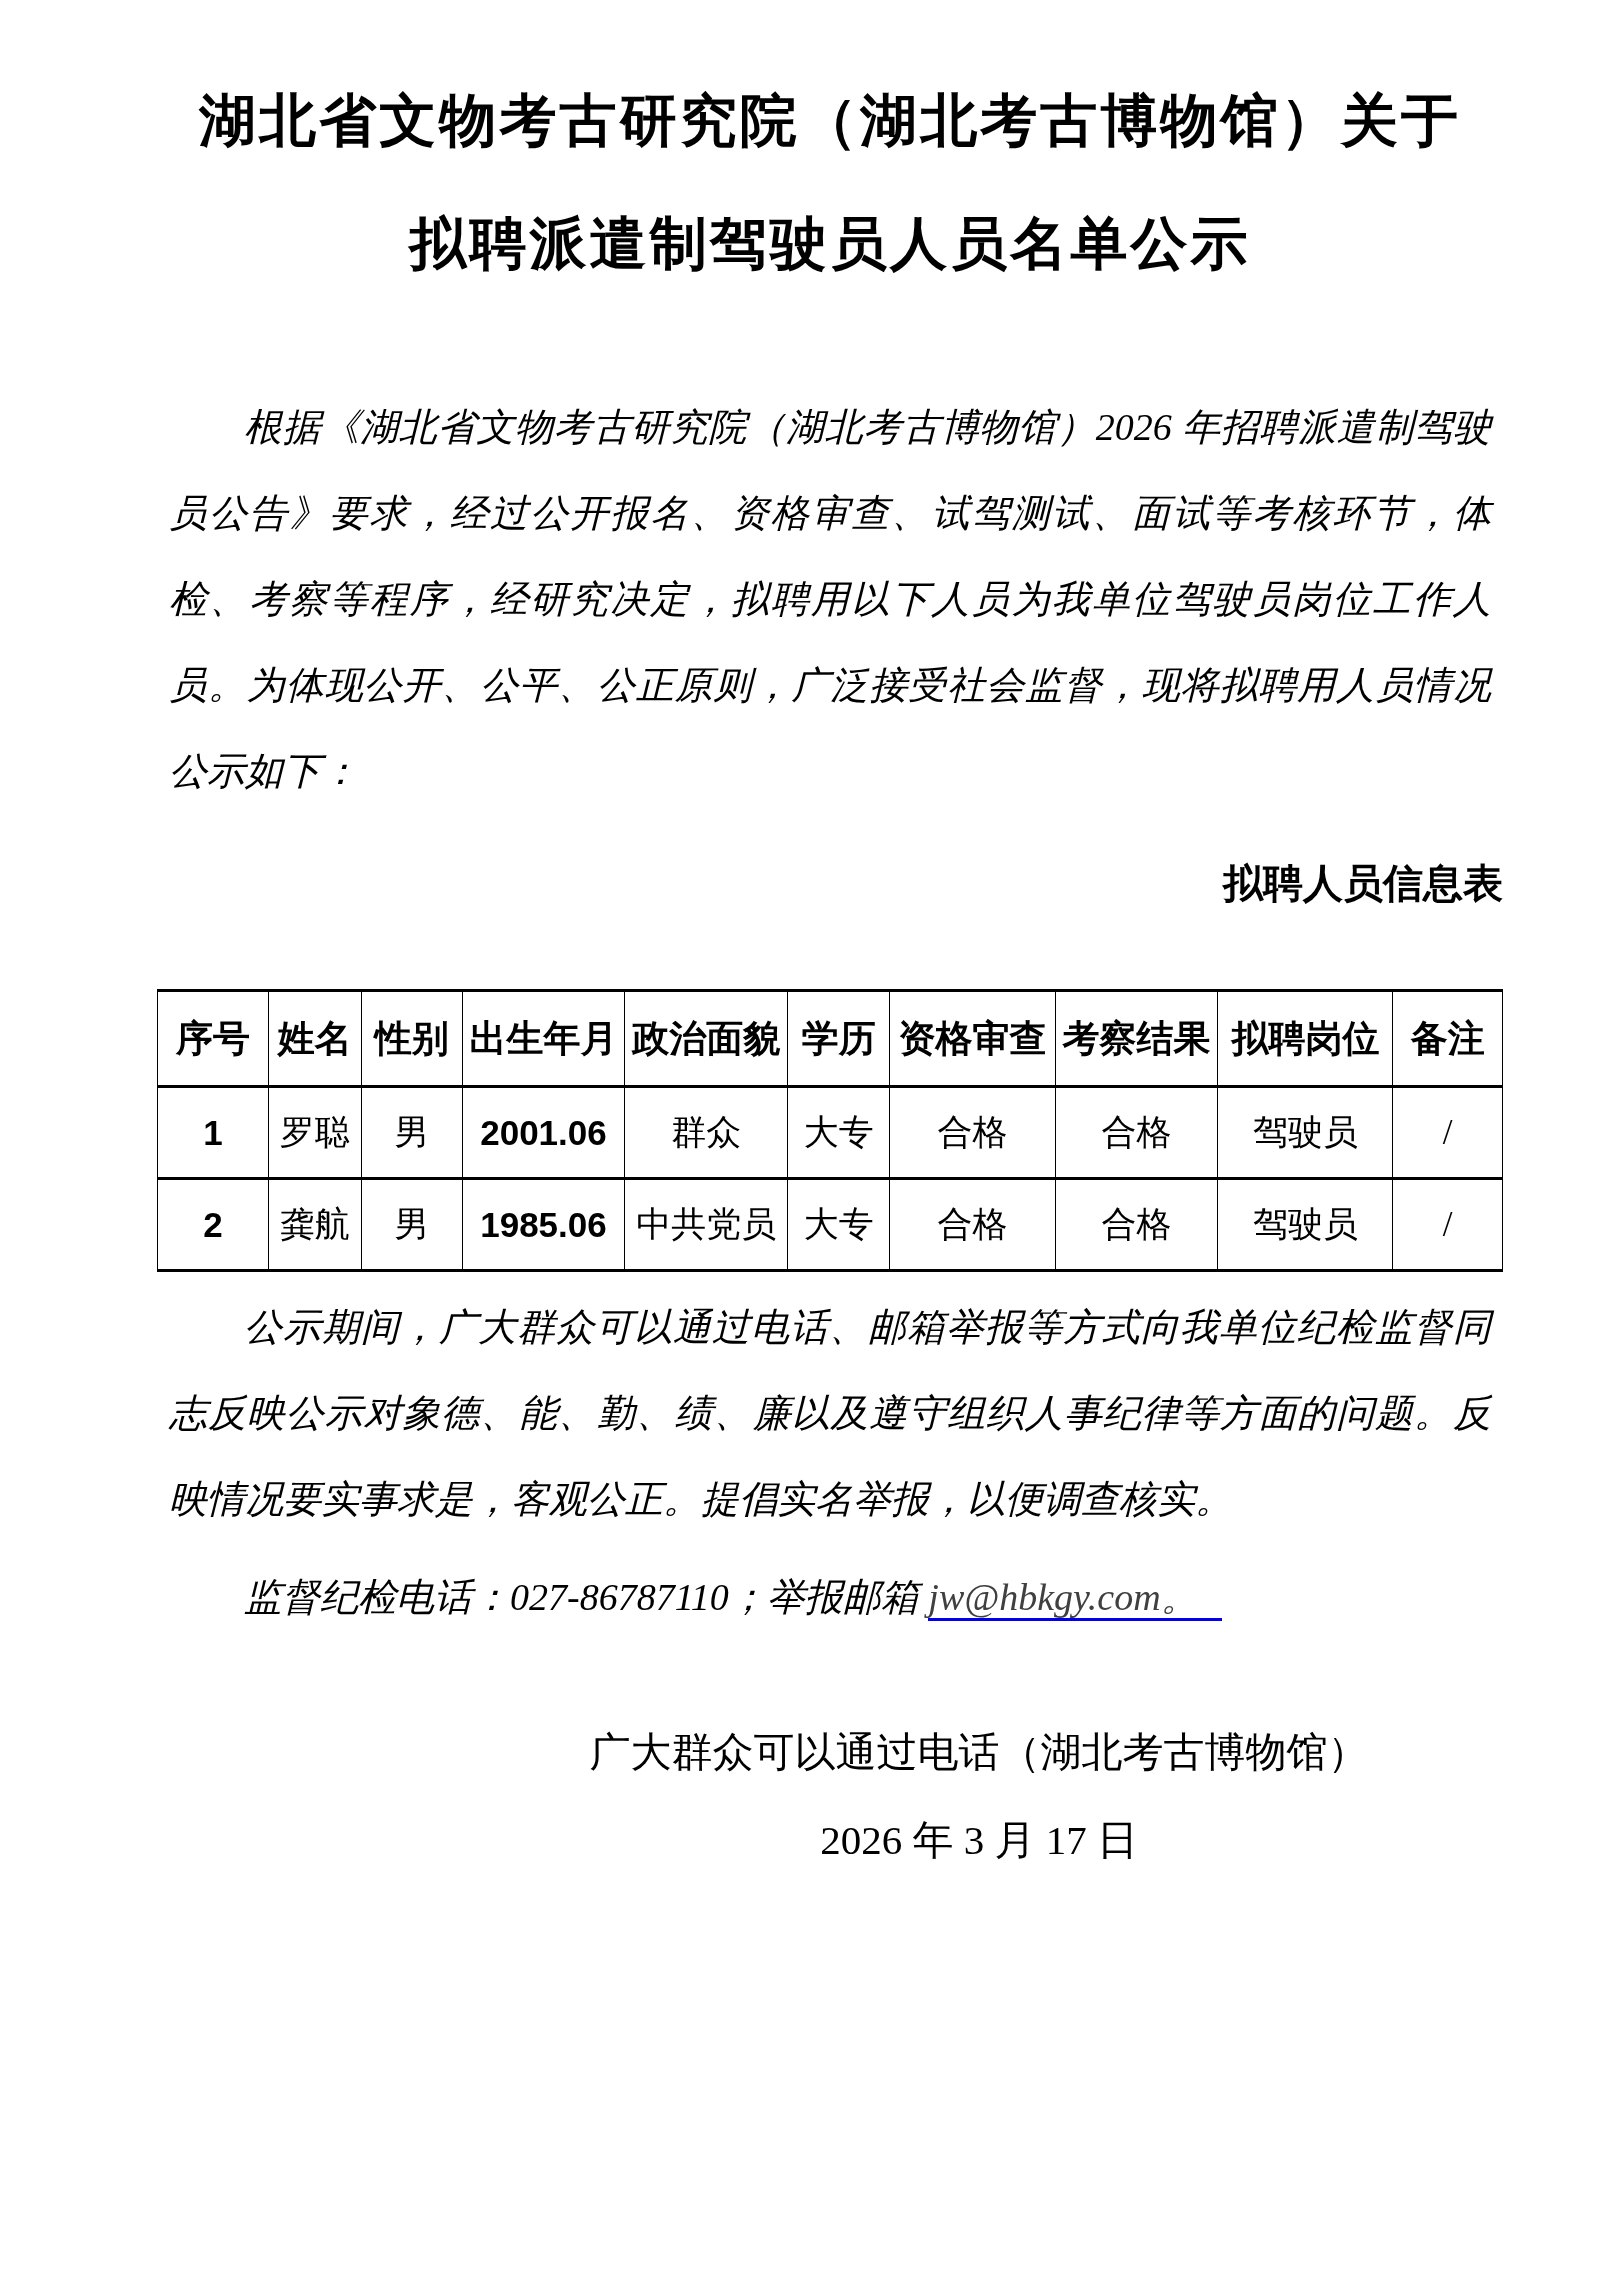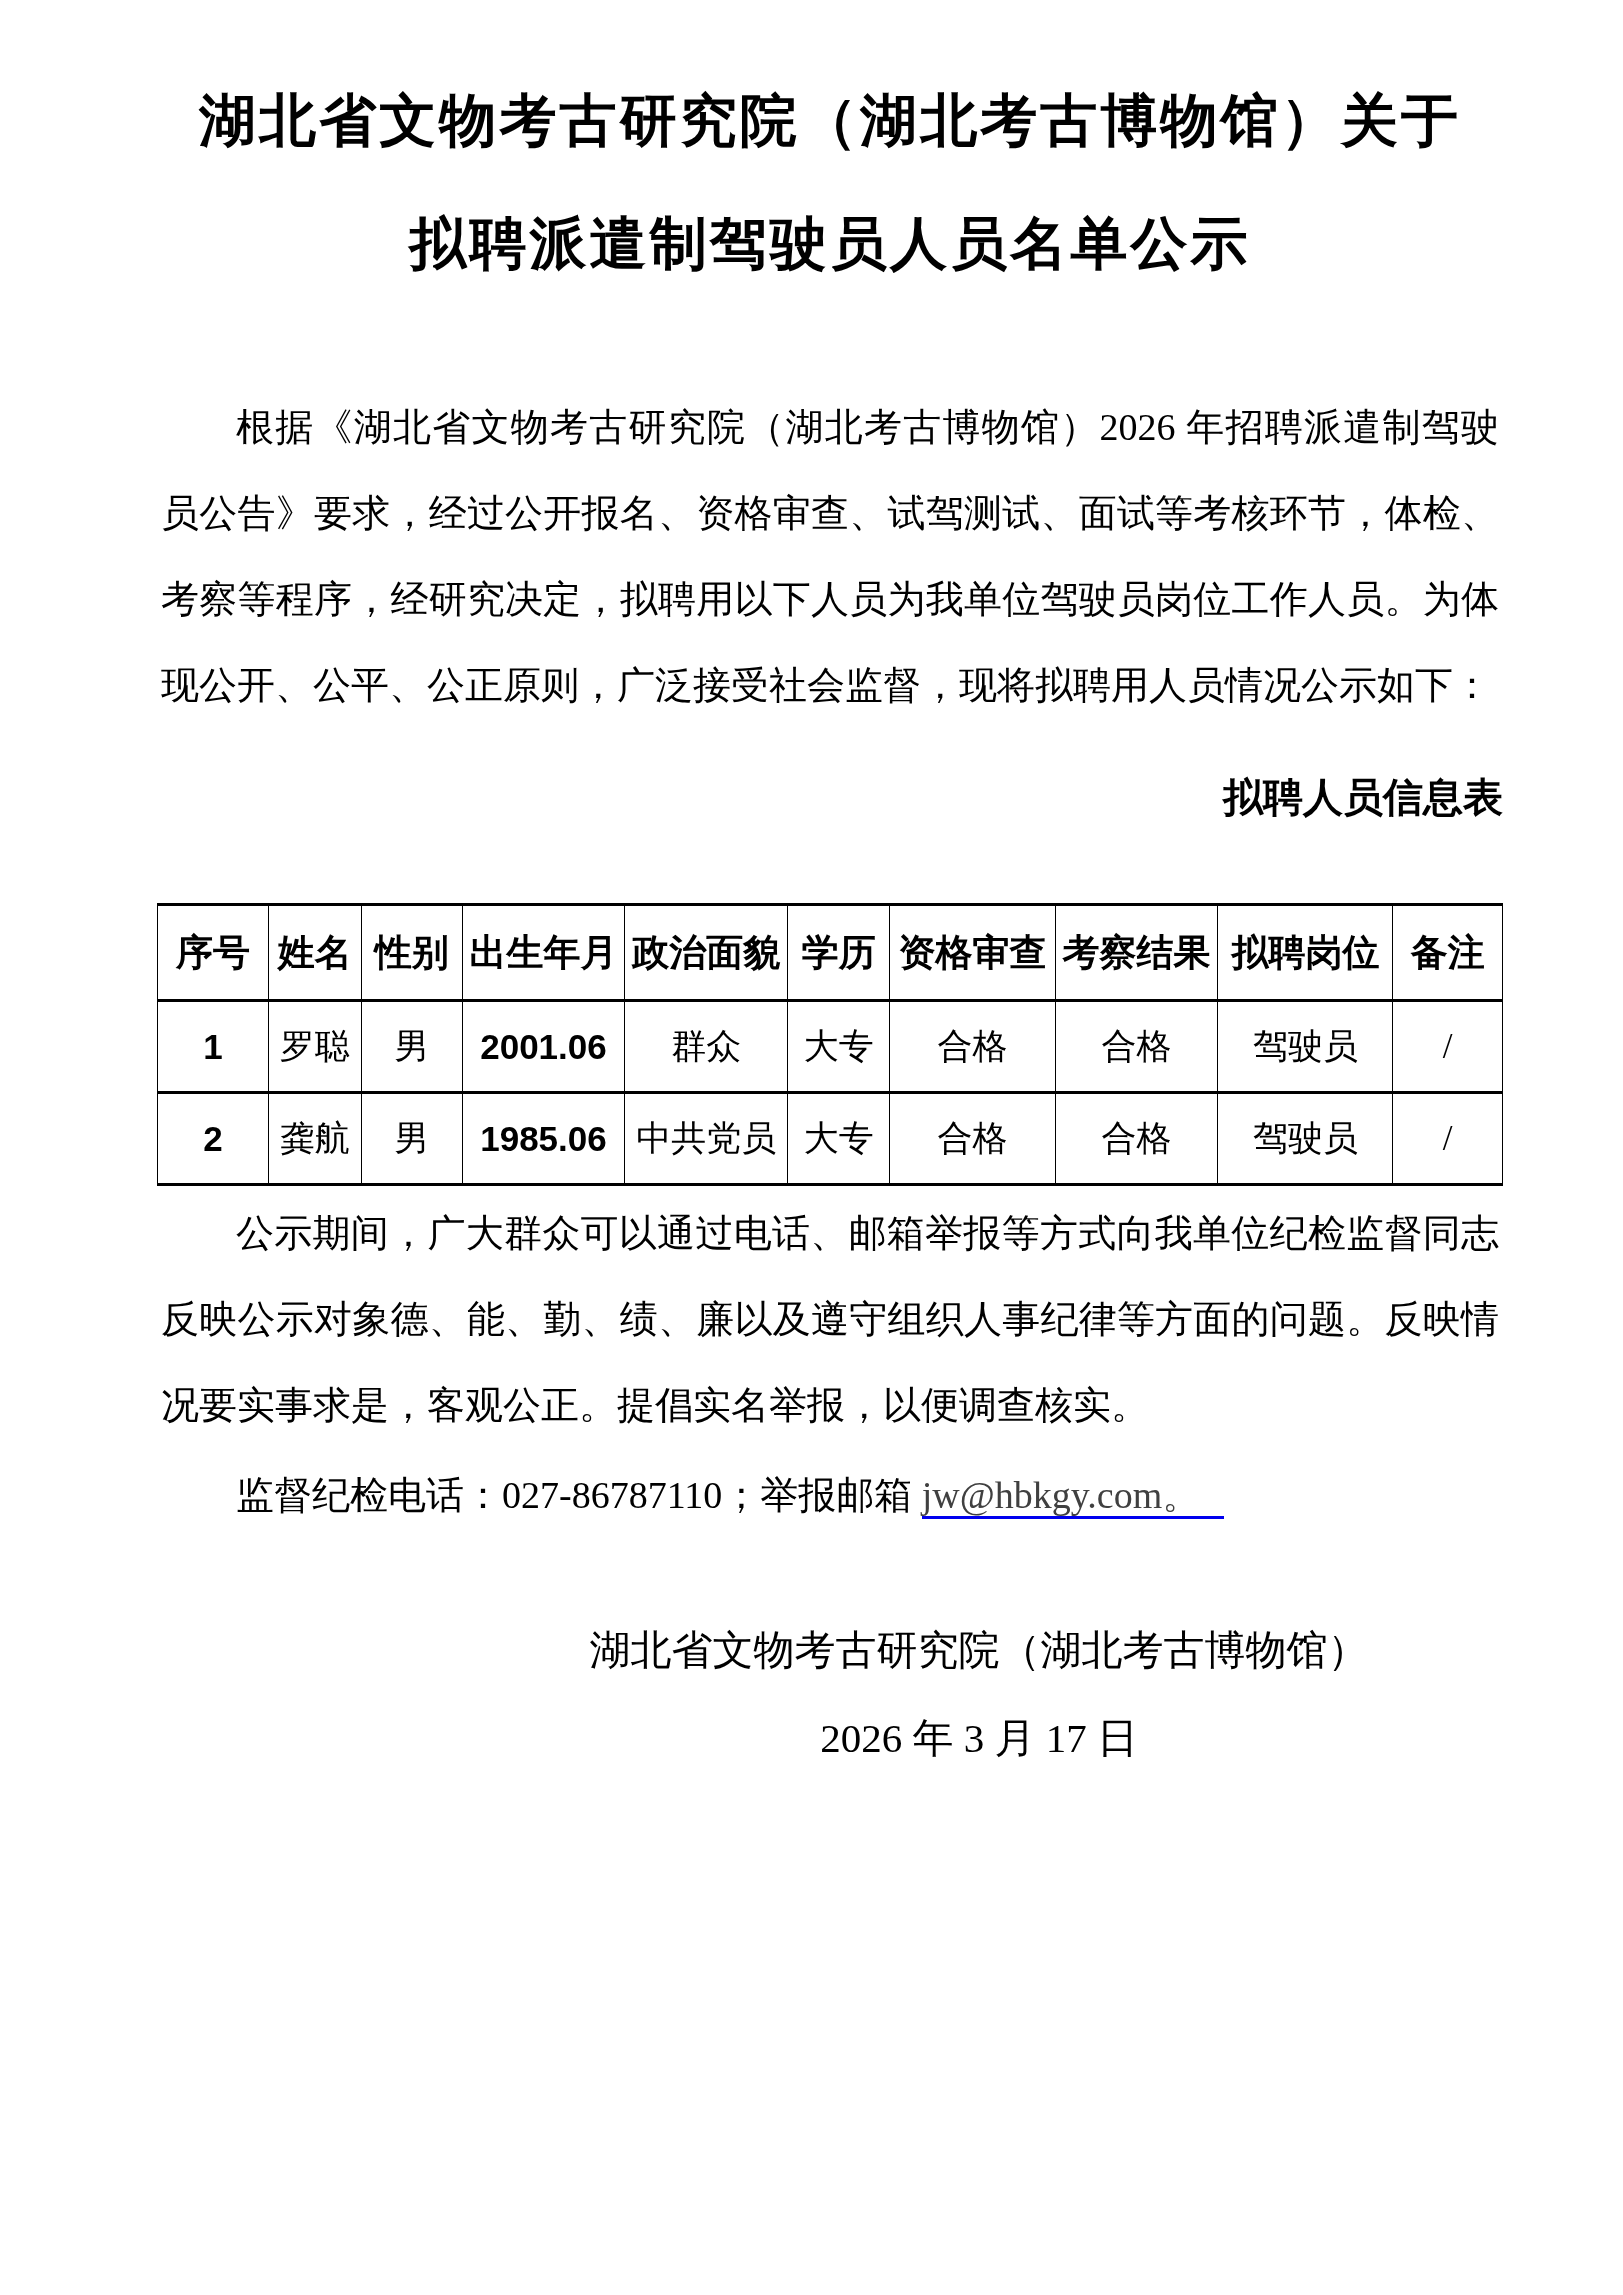--- a/index.html
+++ b/index.html
@@ -18,25 +18,26 @@
     margin: 0;
     text-align: center;
     font-size: 57px;
     line-height: 123px;
     font-weight: bold;
     letter-spacing: 3.1px;
   }
   .title-line { display: block; }
 
   .body-text {
-    margin: 4px;
+    margin: 12px;
     font-size: 38px;
     line-height: 86px;
     text-align: justify;
     text-justify: inter-character;
+    font-style: italic;
   }
   .indent { text-indent: 75px; }
   .intro { margin-top: 79px; }
 
   .table-title {
     margin: 37px 0 0 0;
     text-align: right;
     font-size: 40px;
     line-height: 65px;
     font-weight: bold;
@@ -147,19 +148,19 @@
         </tr>
       </tbody>
     </table>
 
 
     <p class="body-text indent">公示期间，广大群众可以通过电话、邮箱举报等方式向我单位纪检监督同志反映公示对象德、能、勤、绩、廉以及遵守组织人事纪律等方面的问题。反映情况要实事求是，客观公正。提倡实名举报，以便调查核实。</p>
 
     <p class="body-text indent"><span>监督纪检电话：027-86787110；举报邮箱 </span><span class="email-wrap"><a class="email-link">jw@hbkgy.com</a><span class="email-suffix">。</span></span></p>
 
     <div class="signature">
-      <div>湖北省文物考古研究院（湖北考古博物馆）</div>
+      <div>广大群众可以通过电话（湖北考古博物馆）</div>
       <div>2026 年 3 月 17 日</div>
     </div>
 
   </div>
 </div>
 
 
 </body></html>

